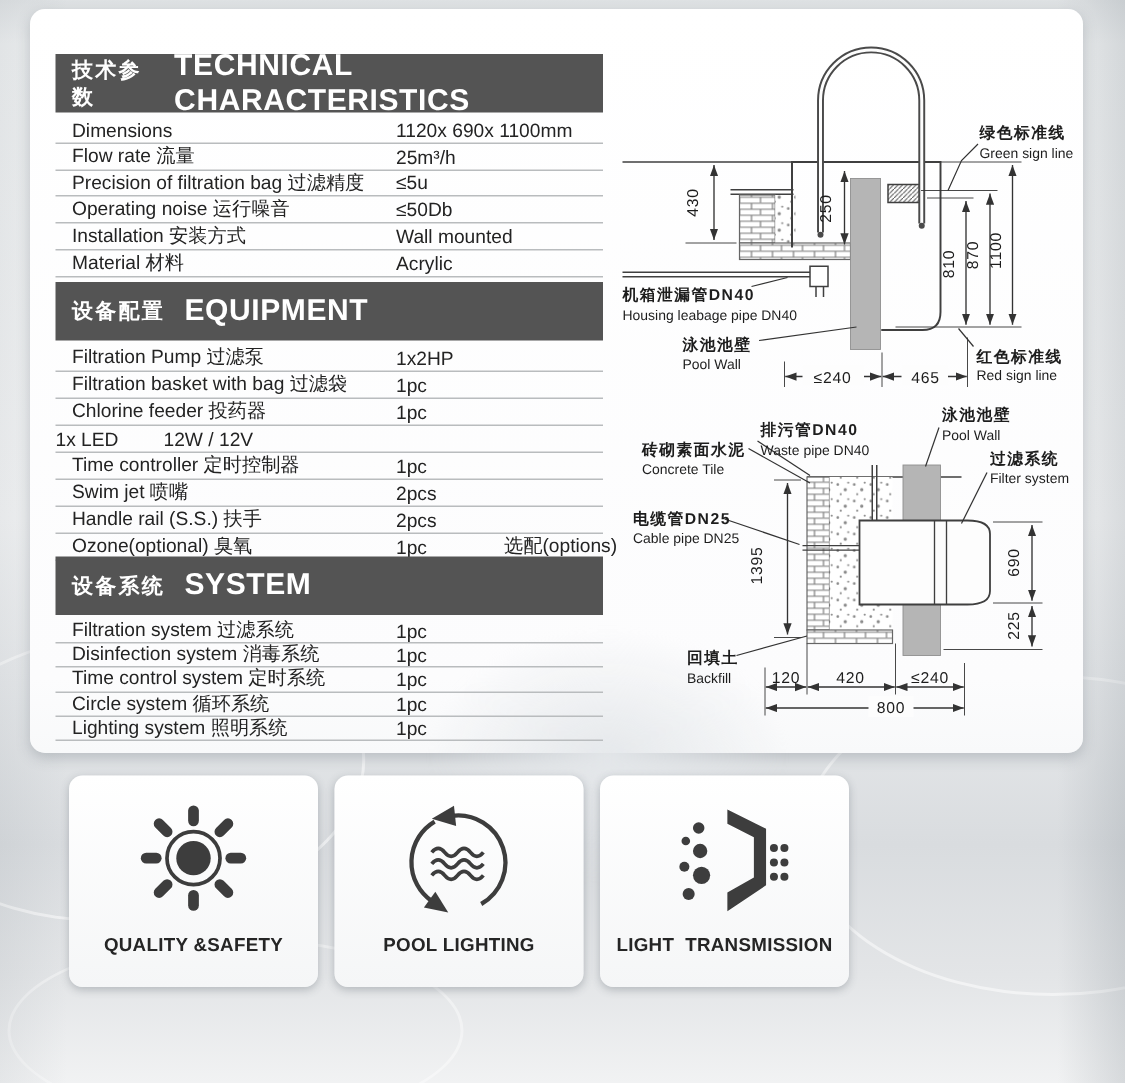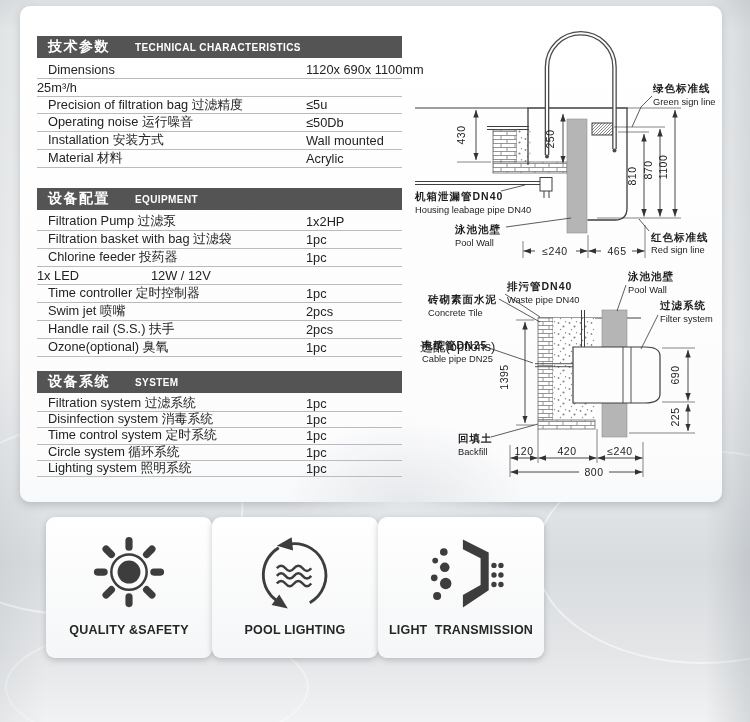--- a/index.html
+++ b/index.html
@@ -20,43 +20,43 @@
 
   .sheet{position:absolute;left:20px;top:6px;width:702px;height:496px;z-index:1;
     background:linear-gradient(180deg,#ffffff,#fcfcfd 90%,#f8f9fa);border-radius:10px;
     box-shadow:0 3px 9px rgba(80,90,100,.28);}
 
   
   .sec{position:absolute;width:365px;z-index:2;}
   .sec-tech{left:37px;top:36px}
   .sec-equip{left:37px;top:188px}
   .sec-sys{left:37px;top:371px}
-  .bar{height:22px;background:#545454;color:#fff;display:flex;align-items:center;padding-left:11px;gap:25px;}
+  .bar{height:39px;background:#545454;color:#fff;display:flex;align-items:center;padding-left:11px;gap:13px;}
   .bar .zh{font-size:14px;font-weight:700;letter-spacing:1.5px;}
-  .bar .en{font-size:10px;font-weight:700;letter-spacing:.4px;}
+  .bar .en{font-size:20px;font-weight:700;letter-spacing:.4px;}
   .rows{margin-top:3px;}
-  .row{display:flex;align-items:center;border-bottom:1px solid #b9bcbe;color:#232323;font-size:12.8px;font-weight:500;white-space:nowrap;gap:42px;}
+  .row{display:flex;align-items:center;border-bottom:1px solid #b9bcbe;color:#232323;font-size:12.8px;font-weight:500;white-space:nowrap;}
   .sec-tech .row{height:16.8px}
   .sec-equip .row{height:17px}
   .sec-sys .row{height:15.2px}
   .c-label{flex:0 0 216px;padding-left:11px;overflow:hidden}
   .c-value{flex:0 0 72px}
   .c-extra{flex:1}
 
   
   .diag{position:absolute;z-index:2;}
   #diagTop{left:413px;top:15px;width:337px;height:250px;}
   #diagBottom{left:413px;top:265px;width:337px;height:220px;}
   .diag text{fill:#1d1d1d;font-family:"Liberation Sans","DejaVu Sans",sans-serif;}
   .diag .zh{font-size:10.5px;font-weight:700;letter-spacing:1px;}
   .diag .en{font-size:9.3px;}
   .diag .dim{font-size:10.5px;letter-spacing:.5px;}
 
   
-  .features{position:absolute;left:29px;top:517px;display:flex;z-index:3;padding-left:17px;}
+  .features{position:absolute;left:29px;top:517px;display:flex;gap:11px;z-index:3;padding-left:17px;}
   .fcard{width:166px;height:141px;box-sizing:border-box;border-radius:9px;
     background:linear-gradient(180deg,#ffffff,#f5f6f7);box-shadow:0 2px 6px rgba(70,80,90,.3);
     display:flex;flex-direction:column;align-items:center;}
   .ficon{height:98px;display:flex;align-items:center;justify-content:center;margin-top:8px;}
   .flabel{font-size:12.5px;font-weight:700;color:#252525;letter-spacing:.2px;white-space:pre;}
 </style>
 </head>
 <body>
 
 <div class="stage">
@@ -72,20 +72,21 @@
     <div class="bar">
       <span class="zh">技术参数</span>
       <span class="en">TECHNICAL CHARACTERISTICS</span>
     </div>
     <div class="rows">
       <div class="row">
           <span class="c-label">Dimensions</span>
           <span class="c-value">1120x 690x 1100mm</span>
         </div>
       <div class="row">
+          <span class="c-label">Flow rate 流量</span>
           <span class="c-value">25m³/h</span>
         </div>
       <div class="row">
           <span class="c-label">Precision of filtration bag 过滤精度</span>
           <span class="c-value">≤5u</span>
         </div>
       <div class="row">
           <span class="c-label">Operating noise 运行噪音</span>
           <span class="c-value">≤50Db</span>
         </div>

